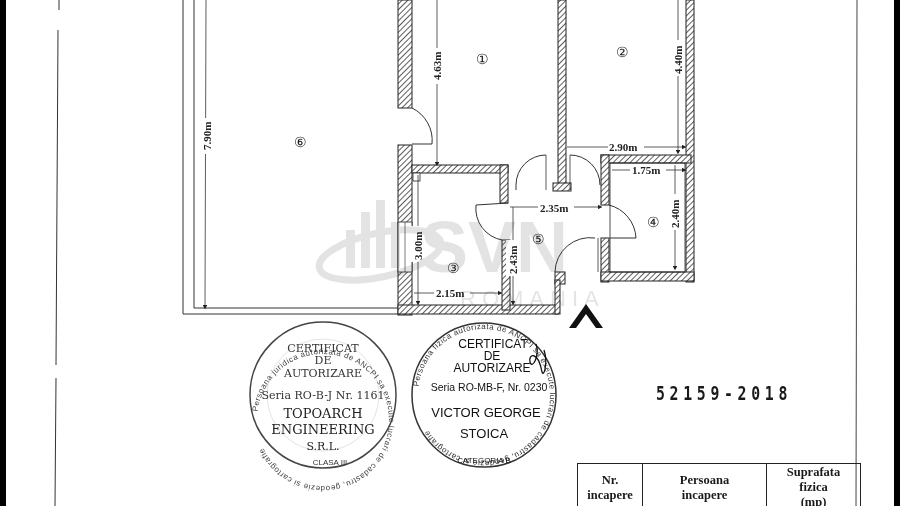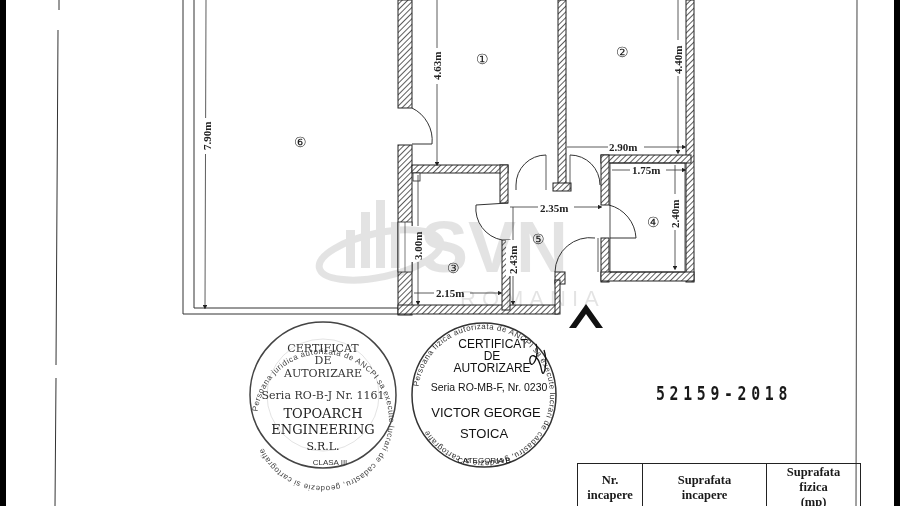--- a/index.html
+++ b/index.html
@@ -189,21 +189,21 @@
     <path d="M 536,344 C 540,356 532,370 530,362 C 528,354 538,350 542,372 C 544,378 548,362 544,350" fill="none" stroke="#111" stroke-width="1.3"></path>
   </g>
 </svg>
 
 <div class="ref-number">52159-2018</div>
 
 <table class="area-table">
   <tbody>
       <tr>
     <th style="width:56px"><span>Nr.</span><br><span>incapere</span></th>
-    <th style="width:115px"><span>Suprafata</span><br><span>incapere</span></th>
+    <th style="width:115px"><span>Persoana</span><br><span>incapere</span></th>
     <th style="width:85px"><span>Suprafata fizica</span><br><span>(mp)</span></th>
   </tr>
   <tr>
     <td></td>
         <td></td>
         <td></td>
   </tr>
 </tbody>
   </table>
 

